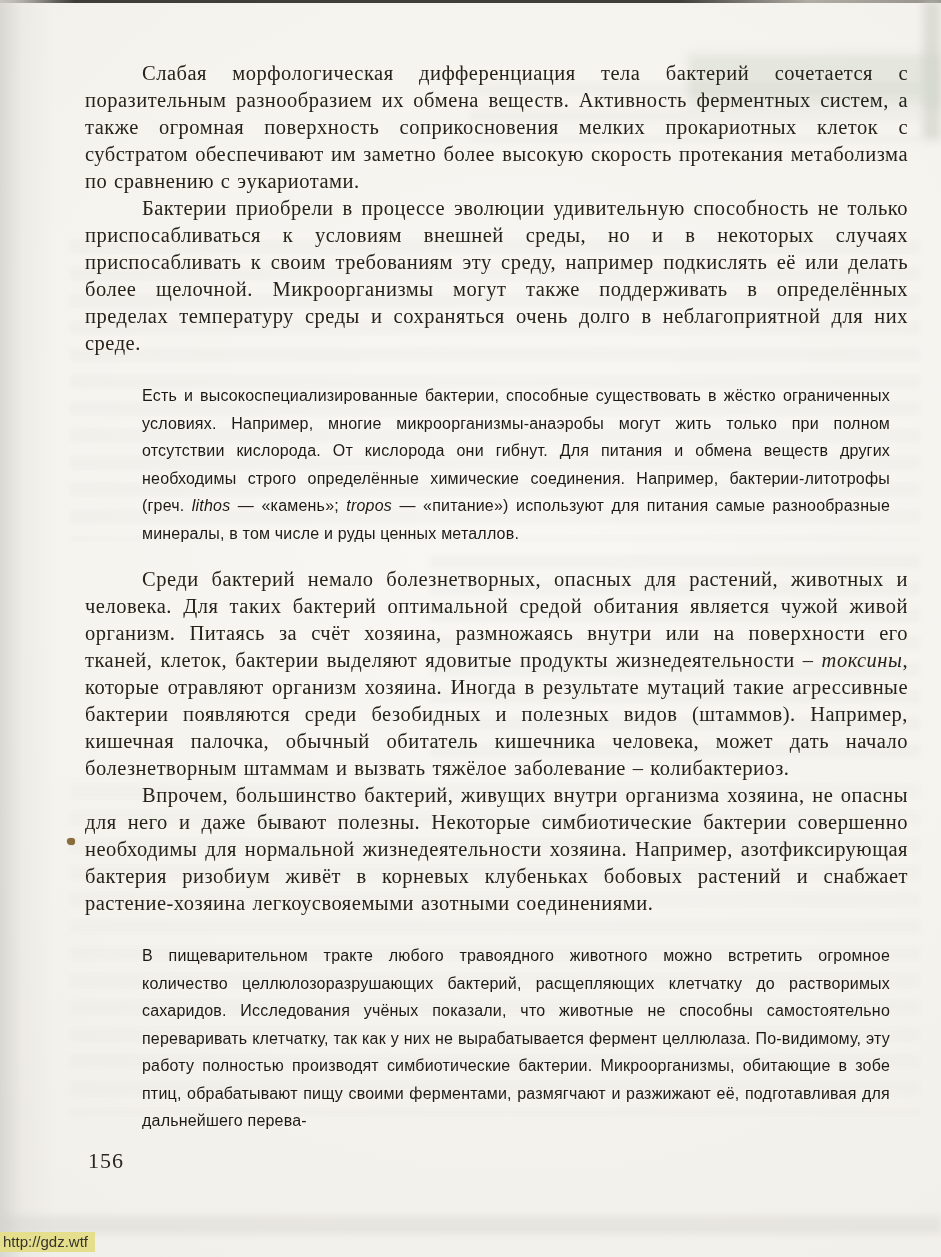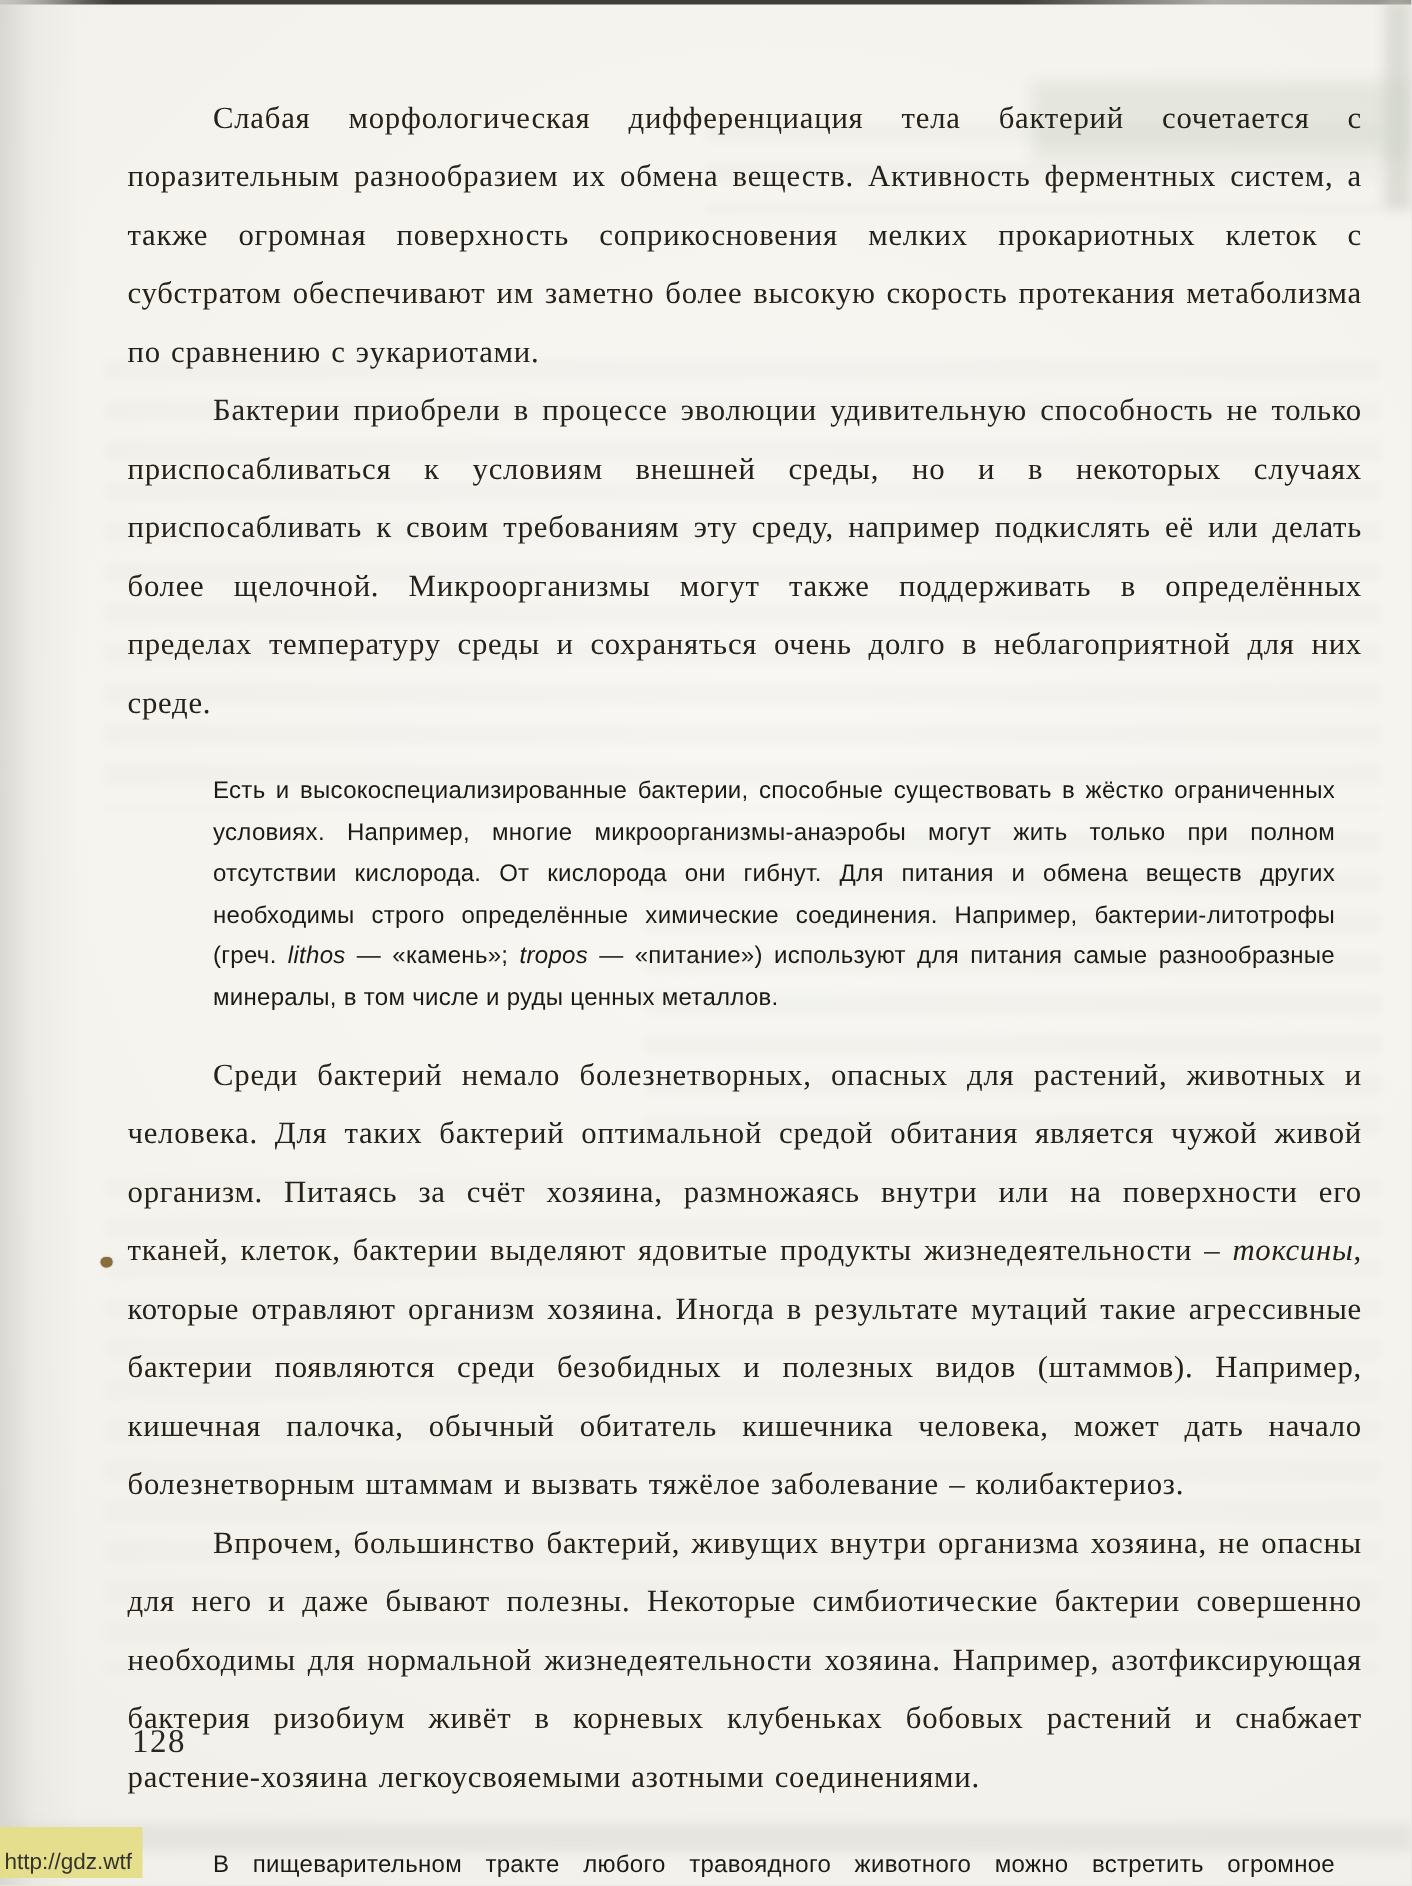--- a/index.html
+++ b/index.html
@@ -61,21 +61,21 @@
     box-shadow:0 0 1px rgba(90,70,40,.6);
   }
   
   .text-column{
     position:absolute;top:60px;left:85px;width:823px;
     color:#262219;
   }
   p{margin:0;}
   .body-serif{
     font-family:"Liberation Serif", serif;
-    font-size:20.5px;line-height:39px;
+    font-size:20.5px;line-height:27px;
     letter-spacing:.5px;word-spacing:1.2px;
     text-align:justify;text-indent:57px;
     hyphens:auto;
   }
   .inset-sans{
     font-family:"Liberation Sans", sans-serif;
     font-size:16px;line-height:27.5px;
     letter-spacing:.2px;
     color:#1d1a14;
     margin:25px 18px 19px 57px;
@@ -87,21 +87,21 @@
     position:absolute;top:1148px;left:88px;
     font-family:"Liberation Serif", serif;
     font-size:22px;color:#2a2820;letter-spacing:1px;
   }
   .watermark{
     position:absolute;left:0;bottom:5px;
     background:#e5de8c;
     color:#35342c;
     font-family:"Liberation Sans", sans-serif;
     font-size:15px;
-    padding:15px 7px 2px 3px;
+    padding:1px 7px 2px 3px;
     text-decoration:none;
   }
 </style>
 </head>
 <body>
 
 <div class="scan-page">
 
   <div class="top-edge"></div>
   <div class="left-edge"></div>
@@ -118,17 +118,17 @@
 
   <div class="text-column">
     <p class="body-serif"><span>Слабая морфологическая дифференциация тела бактерий сочетается с поразительным разнообразием их обмена веществ. Активность ферментных систем, а также огромная поверхность соприкосновения мелких прокариотных клеток с субстратом обеспечивают им заметно более высокую скорость протекания метаболизма по сравнению с эукариотами.</span></p>
     <p class="body-serif"><span>Бактерии приобрели в процессе эволюции удивительную способность не только приспосабливаться к условиям внешней среды, но и в некоторых случаях приспосабливать к своим требованиям эту среду, например подкислять её или делать более щелочной. Микроорганизмы могут также поддерживать в определённых пределах температуру среды и сохраняться очень долго в неблагоприятной для них среде.</span></p>
     <p class="inset-sans"><span>Есть и высокоспециализированные бактерии, способные существовать в жёстко ограниченных условиях. Например, многие микроорганизмы-анаэробы могут жить только при полном отсутствии кислорода. От кислорода они гибнут. Для питания и обмена веществ других необходимы строго определённые химические соединения. Например, бактерии-литотрофы (греч. </span><em>lithos</em><span> — «камень»; </span><em>tropos</em><span> — «питание») используют для питания самые разнообразные минералы, в том числе и руды ценных металлов.</span></p>
     <p class="body-serif"><span>Среди бактерий немало болезнетворных, опасных для растений, животных и человека. Для таких бактерий оптимальной средой обитания является чужой живой организм. Питаясь за счёт хозяина, размножаясь внутри или на поверхности его тканей, клеток, бактерии выделяют ядовитые продукты жизнедеятельности – </span><em>токсины</em><span>, которые отравляют организм хозяина. Иногда в результате мутаций такие агрессивные бактерии появляются среди безобидных и полезных видов (штаммов). Например, кишечная палочка, обычный обитатель кишечника человека, может дать начало болезнетворным штаммам и вызвать тяжёлое заболевание – колибактериоз.</span></p>
     <p class="body-serif"><span>Впрочем, большинство бактерий, живущих внутри организма хозяина, не опасны для него и даже бывают полезны. Некоторые симбиотические бактерии совершенно необходимы для нормальной жизнедеятельности хозяина. Например, азотфиксирующая бактерия ризобиум живёт в корневых клубеньках бобовых растений и снабжает растение-хозяина легкоусвояемыми азотными соединениями.</span></p>
     <p class="inset-sans"><span>В пищеварительном тракте любого травоядного животного можно встретить огромное количество целлюлозоразрушающих бактерий, расщепляющих клетчатку до растворимых сахаридов. Исследования учёных показали, что животные не способны самостоятельно переваривать клетчатку, так как у них не вырабатывается фермент целлюлаза. По-видимому, эту работу полностью производят симбиотические бактерии. Микроорганизмы, обитающие в зобе птиц, обрабатывают пищу своими ферментами, размягчают и разжижают её, подготавливая для дальнейшего перева-</span></p>
   </div>
 
-  <div class="page-number">128</div>
+  <div class="page-number">156</div>
 
   <a class="watermark">http://gdz.wtf</a>
 
 </div>
 
 </body></html>

